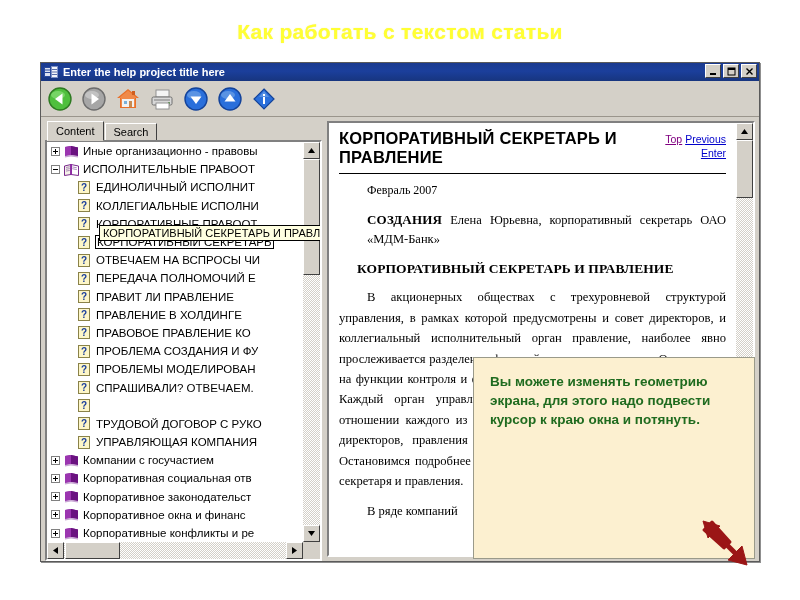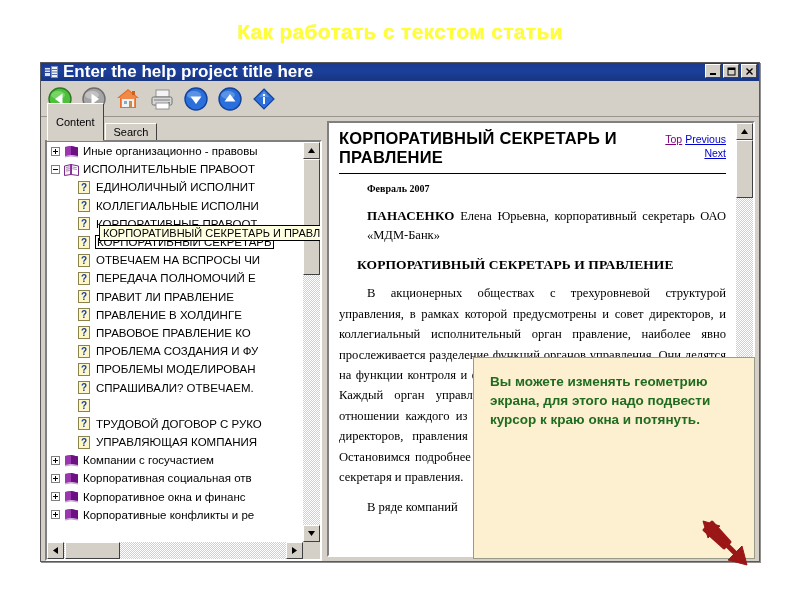--- a/index.html
+++ b/index.html
@@ -33,21 +33,21 @@
   
   #titlebar {
     height:18px;
     background:linear-gradient(to bottom,#1a3a8f 0%,#1b3f9c 45%,#17357f 100%);
     display:flex; align-items:center;
     padding:0 2px 0 3px;
     position:relative;
   }
   #titlebar .tb-icon { width:15px; height:14px; position:relative; flex:0 0 auto; margin-right:4px;}
   #titlebar .tb-text {
-    color:#ffffff; font-size:17px; font-weight:bold;
+    color:#ffffff; font-size:11px; font-weight:bold;
     white-space:nowrap; overflow:hidden;
     font-family:"Liberation Sans", sans-serif;
   }
   #win-buttons { position:absolute; right:2px; top:1px; display:flex; gap:2px; }
   .win-btn {
     width:16px; height:14px;
     background:#d4d0c8;
     border:1px solid;
     border-color:#ffffff #404040 #404040 #ffffff;
     display:flex; align-items:center; justify-content:center;
@@ -75,21 +75,21 @@
   #tabs { display:flex; align-items:flex-end; height:20px; padding-left:2px; }
   .tab {
     height:18px; padding:0 8px;
     font-size:11px; color:#000;
     background:#d4d0c8;
     border:1px solid; border-color:#ffffff #404040 #d4d0c8 #ffffff;
     display:flex; align-items:center;
     margin-right:1px; cursor:default;
     font-family:"Liberation Sans", sans-serif;
   }
-  .tab.active { height:38px; font-weight:normal; position:relative; z-index:2; }
+  .tab.active { height:20px; font-weight:normal; position:relative; z-index:2; }
   #tree-box {
     flex:1;
     background:#ffffff;
     border:2px solid;
     border-color:#808080 #ffffff #ffffff #808080;
     margin-top:-1px;
     position:relative; overflow:hidden;
   }
   #tree-scroll-area { position:absolute; left:0; top:0; right:17px; bottom:17px; overflow:hidden; }
   .tree-item {
@@ -150,21 +150,21 @@
     font-size:16.5px; font-weight:bold; color:#000;
     line-height:1.18; letter-spacing:.2px;
     font-family:"Liberation Sans", sans-serif;
   }
   #doc-links { width:96px; text-align:right; font-size:10.5px; line-height:1.35; padding-top:3px; }
   #doc-links a { text-decoration:underline; cursor:default; }
   .lnk-visited { color:#800080; }
   .lnk-normal { color:#0000cc; }
   #doc-rule { border-top:1px solid #000; margin:5px 0 0 0; }
   .doc-body { font-family:"Liberation Serif", serif; color:#000; }
-  .doc-date { font-size:10px; font-weight:bold; margin:9px 0 0 28px; }
+  .doc-date { font-size:12px; font-weight:normal; margin:9px 0 0 28px; }
   .doc-author { font-size:12.5px; margin:12px 0 0 28px; text-align:justify; line-height:1.5; }
   .doc-author b { font-weight:bold; font-size:13px; letter-spacing:.2px;}
   .doc-h2 { font-size:13.5px; font-weight:bold; margin:13px 0 0 18px; letter-spacing:.1px; }
   .doc-p { font-size:12.6px; margin:10px 0 0 0; text-align:justify; line-height:1.62; text-indent:28px; }
 
   
   #callout {
     position:absolute; left:473px; top:357px;
     width:282px; height:202px;
     background:#fcf0d0;
@@ -435,20 +435,30 @@
               <span class="lbl">Корпоративная социальная отв</span>
             </div>
             <div class="tree-item">
               <span class="expander plus"></span>
               <span class="ic"><svg width="15" height="13" viewBox="0 0 15 13">
                   <path d="M1 2 L7 1 L14 2.5 L14 11 L7 10 L1 11 Z" fill="#7a1f8f"></path>
                   <path d="M1 2 L7 1 L7 10 L1 11 Z" fill="#9b35b0"></path>
                   <path d="M7 1 L14 2.5 L14 11 L7 10 Z" fill="#6a1280"></path>
                   <path d="M1 11 L7 10 L14 11 L14 12.4 L7 11.4 L1 12.4 Z" fill="#c9a7d4"></path>
                 </svg></span>
+              <span class="lbl">Корпоративное законодательст</span>
+            </div>
+            <div class="tree-item">
+              <span class="expander plus"></span>
+              <span class="ic"><svg width="15" height="13" viewBox="0 0 15 13">
+                  <path d="M1 2 L7 1 L14 2.5 L14 11 L7 10 L1 11 Z" fill="#7a1f8f"></path>
+                  <path d="M1 2 L7 1 L7 10 L1 11 Z" fill="#9b35b0"></path>
+                  <path d="M7 1 L14 2.5 L14 11 L7 10 Z" fill="#6a1280"></path>
+                  <path d="M1 11 L7 10 L14 11 L14 12.4 L7 11.4 L1 12.4 Z" fill="#c9a7d4"></path>
+                </svg></span>
               <span class="lbl">Корпоративное окна и финанс</span>
             </div>
             <div class="tree-item">
               <span class="expander plus"></span>
               <span class="ic"><svg width="15" height="13" viewBox="0 0 15 13">
                   <path d="M1 2 L7 1 L14 2.5 L14 11 L7 10 L1 11 Z" fill="#7a1f8f"></path>
                   <path d="M1 2 L7 1 L7 10 L1 11 Z" fill="#9b35b0"></path>
                   <path d="M7 1 L14 2.5 L14 11 L7 10 Z" fill="#6a1280"></path>
                   <path d="M1 11 L7 10 L14 11 L14 12.4 L7 11.4 L1 12.4 Z" fill="#c9a7d4"></path>
                 </svg></span>
@@ -491,28 +501,28 @@
       </div>
     </div>
 
     <div id="content-pane">
       <div id="doc">
         <div id="doc-head">
           <div id="doc-title">КОРПОРАТИВНЫЙ СЕКРЕТАРЬ И ПРАВЛЕНИЕ</div>
           <div id="doc-links">
             <a class="lnk-visited">Top</a>
             <a class="lnk-normal">Previous</a><br>
-            <a class="lnk-normal">Next</a>
+            <a class="lnk-normal">Enter</a>
           </div>
         </div>
         <div id="doc-rule"></div>
         <div class="doc-body">
           <div class="doc-date">Февраль 2007</div>
           <div class="doc-author">
-            <b>ПАНАСЕНКО</b>
+            <b>СОЗДАНИЯ</b>
             <span>Елена Юрьевна, корпоративный секретарь ОАО «МДМ-Банк»</span>
           </div>
           <div class="doc-h2">КОРПОРАТИВНЫЙ СЕКРЕТАРЬ И ПРАВЛЕНИЕ</div>
           <div class="doc-p">В акционерных обществах с трехуровневой структурой управления, в рамках которой предусмотрены и совет директоров, и коллегиальный исполнительный орган правление, наиболее явно прослеживается разделение функций органов управления. Они делятся на функции контроля и функции руководства текущей деятельностью. Каждый орган управления призван выполнять свою задачу. В отношении каждого из них — общего собрания акционеров, совета директоров, правления и единоличного корпоративного секретаря. Остановимся подробнее на характере взаимодействия корпоративного секретаря и правления.</div>
           <div class="doc-p">В ряде компаний</div>
         </div>
       </div>
 
       <div class="sb-v" style="bottom:0;">
         <div class="sb-btn" style="top:0;left:0;">

